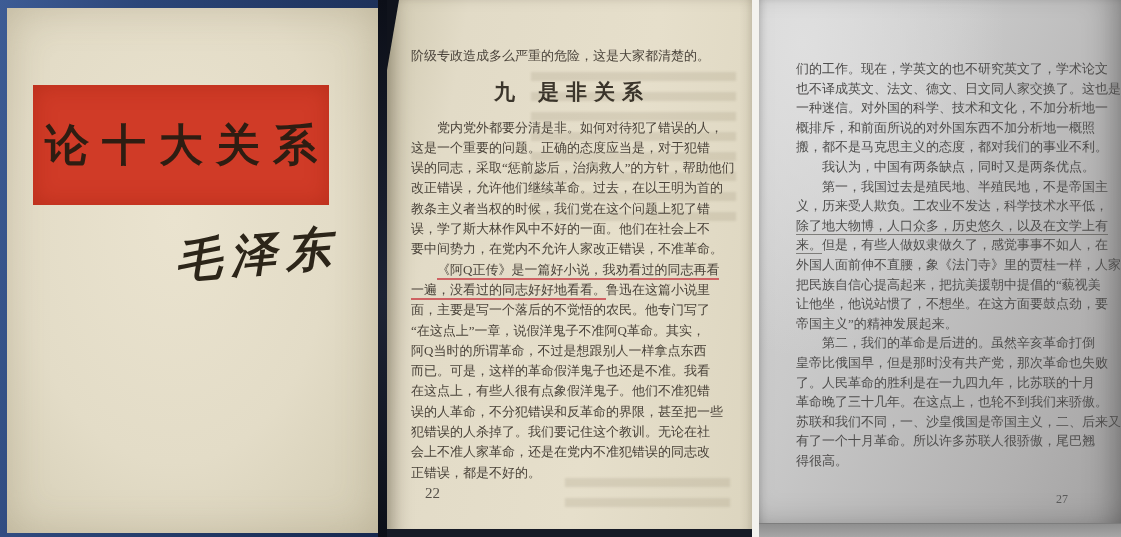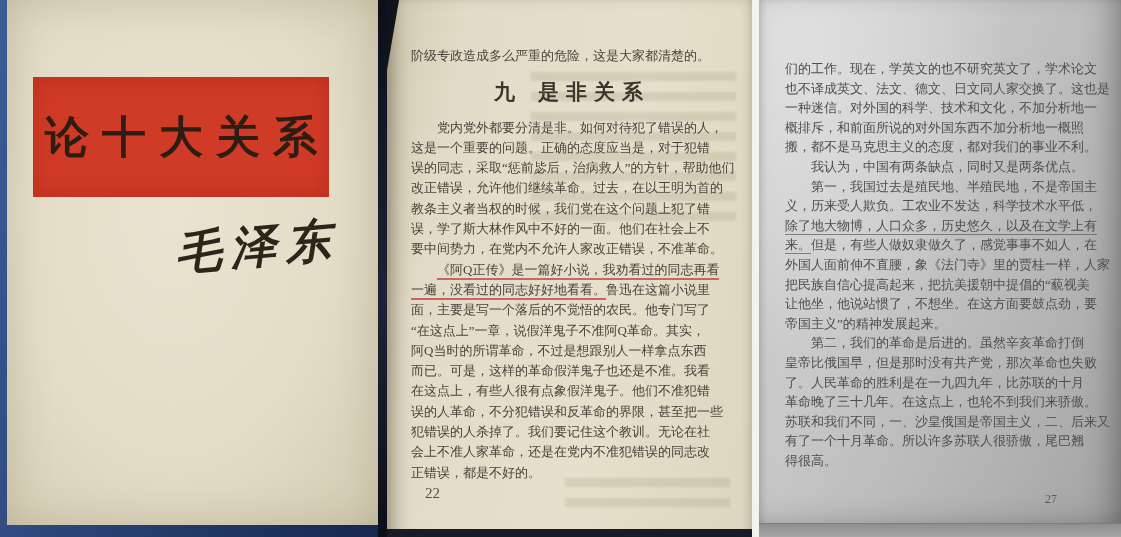--- a/index.html
+++ b/index.html
@@ -7,21 +7,21 @@
     position:relative;width:1121px;height:537px;overflow:hidden;
     background:#0e1220;
     font-family:"Liberation Serif","DejaVu Serif",serif;
   }
   
   .panel-left{
     position:absolute;left:0;top:0;width:378px;height:537px;
     background:linear-gradient(100deg,#3d5c95 0%,#2c4679 30%,#16284e 100%);
   }
   .cover{
-    position:absolute;left:7px;top:0;width:371px;height:525px;
+    position:absolute;left:7px;top:8px;width:371px;height:525px;
     background:radial-gradient(ellipse at 45% 40%,#eae3cf 0%,#e3dcc7 55%,#d2cbb2 100%);
     box-shadow:inset 0 0 40px rgba(120,105,70,.25);
   }
   .banner{
     position:absolute;left:26px;top:77px;width:296px;height:120px;
     background:#d03b27;
     box-shadow:inset 0 0 22px rgba(150,28,10,.4);
     display:flex;align-items:center;justify-content:center;
   }
   .cover-title{
@@ -83,21 +83,21 @@
     box-shadow:inset -22px 0 32px -16px rgba(0,0,0,.3),
                inset 0 -28px 34px -22px rgba(0,0,0,.35),
                inset 4px 0 8px -4px rgba(0,0,0,.25);
   }
   .panel-right::after{
     content:"";position:absolute;left:0;bottom:0;width:100%;height:13px;
     background:linear-gradient(180deg,#8f8f8f,#a6a6a6);
     border-top:1px solid #7d7d7d;
   }
   .right-text{
-    position:absolute;left:26px;top:59px;width:314px;
+    position:absolute;left:37px;top:59px;width:314px;
     font-size:13px;line-height:19.6px;color:#4e4d4c;
   }
   .page-num-right{text-align:right;margin-top:20px;padding-right:42px;font-size:12px;color:#5a5a5a;}
 </style>
 </head>
 <body>
 
 <div class="stage">
 
   <div class="panel-left">

